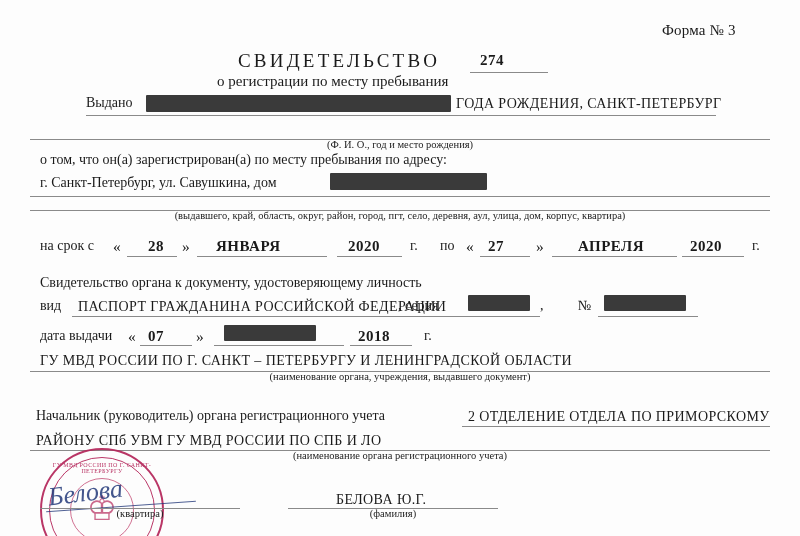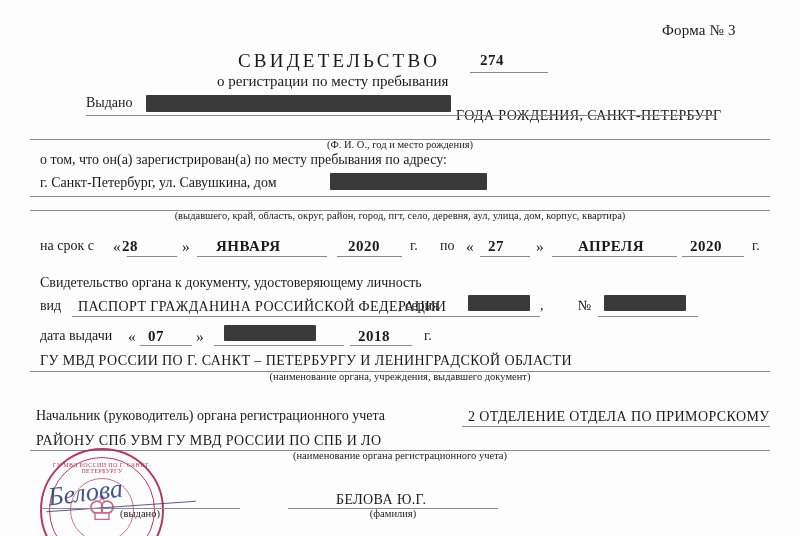--- a/index.html
+++ b/index.html
@@ -133,37 +133,37 @@
   <div class="abs form-no" style="left:662px; top:22px;">Форма № 3</div>
 
   <div class="abs title-main" style="left:238px; top:50px;">СВИДЕТЕЛЬСТВО</div>
   <div class="abs handwrite" style="left:480px; top:52px;">274</div>
   <div class="rule" style="left:470px; top:72px; width:78px;"></div>
 
   <div class="abs title-sub" style="left:217px; top:73px;">о регистрации по месту пребывания</div>
 
   <div class="abs body-text" style="left:86px; top:95px;">Выдано</div>
   <div class="abs redact" style="left:146px; top:95px; width:305px; height:17px;"></div>
-  <div class="abs small-caps-line" style="left:456px; top:96px;margin-top:12px;">ГОДА РОЖДЕНИЯ, САНКТ-ПЕТЕРБУРГ</div>
+  <div class="abs small-caps-line" style="left:456px; top:96px;">ГОДА РОЖДЕНИЯ, САНКТ-ПЕТЕРБУРГ</div>
   <div class="rule" style="left:86px; top:115px; width:630px;"></div>
 
   <div class="rule" style="left:30px; top:139px; width:740px;"></div>
   <div class="abs caption" style="left:230px; top:139px; width:340px;">(Ф. И. О., год и место рождения)</div>
 
   <div class="abs body-text" style="left:40px; top:175px;">г. Санкт-Петербург, ул. Савушкина, дом</div>
 
   <div class="abs body-text" style="left:40px; top:152px;">о том, что он(а) зарегистрирован(а) по месту пребывания по адресу:</div>
   <div class="abs redact" style="left:330px; top:173px; width:157px; height:17px;"></div>
   <div class="rule" style="left:30px; top:196px; width:740px;"></div>
   <div class="rule" style="left:30px; top:210px; width:740px;"></div>
   <div class="abs caption" style="left:130px; top:210px; width:540px;">(выдавшего, край, область, округ, район, город, пгт, село, деревня, аул, улица, дом, корпус, квартира)</div>
 
   <div class="abs body-text" style="left:40px; top:238px;">на срок с</div>
   <div class="abs quote" style="left:113px; top:238px;">«</div>
-  <div class="abs handwrite" style="left:122px; top:238px;">28</div>
+  <div class="abs handwrite" style="left:148px; top:238px;">28</div>
   <div class="rule" style="left:127px; top:256px; width:50px;"></div>
   <div class="abs quote" style="left:182px; top:238px;">»</div>
   <div class="abs handwrite" style="left:216px; top:238px;">ЯНВАРЯ</div>
   <div class="rule" style="left:197px; top:256px; width:130px;"></div>
   <div class="abs handwrite" style="left:348px; top:238px;">2020</div>
   <div class="rule" style="left:337px; top:256px; width:65px;"></div>
   <div class="abs body-text" style="left:410px; top:238px;">г.</div>
   <div class="abs body-text" style="left:440px; top:238px;">по</div>
   <div class="abs quote" style="left:466px; top:238px;">«</div>
   <div class="abs handwrite" style="left:488px; top:238px;">27</div>
@@ -214,19 +214,19 @@
     <div class="stamp-text-top">ГУ МВД РОССИИ ПО Г. САНКТ-ПЕТЕРБУРГУ</div>
     <div class="stamp-inner"></div>
     <div class="stamp-eagle">♔</div>
 
   </div>
 
   <div class="signature" style="left:48px; top:478px;">Белова</div>
   <div class="sig-flourish" style="left:46px; top:506px; width:150px;"></div>
 
   <div class="rule" style="left:40px; top:508px; width:200px;"></div>
-  <div class="abs caption" style="left:90px; top:508px; width:100px;">(выдано)</div>
+  <div class="abs caption" style="left:90px; top:508px; width:100px;">(квартира)</div>
 
   <div class="abs small-caps-line" style="left:336px; top:492px;">БЕЛОВА Ю.Г.</div>
   <div class="rule" style="left:288px; top:508px; width:210px;"></div>
   <div class="abs caption" style="left:343px; top:508px; width:100px;font-family:Liberation Serif, serif;">(фамилия)</div>
 
 </div>
 
 </body></html>

